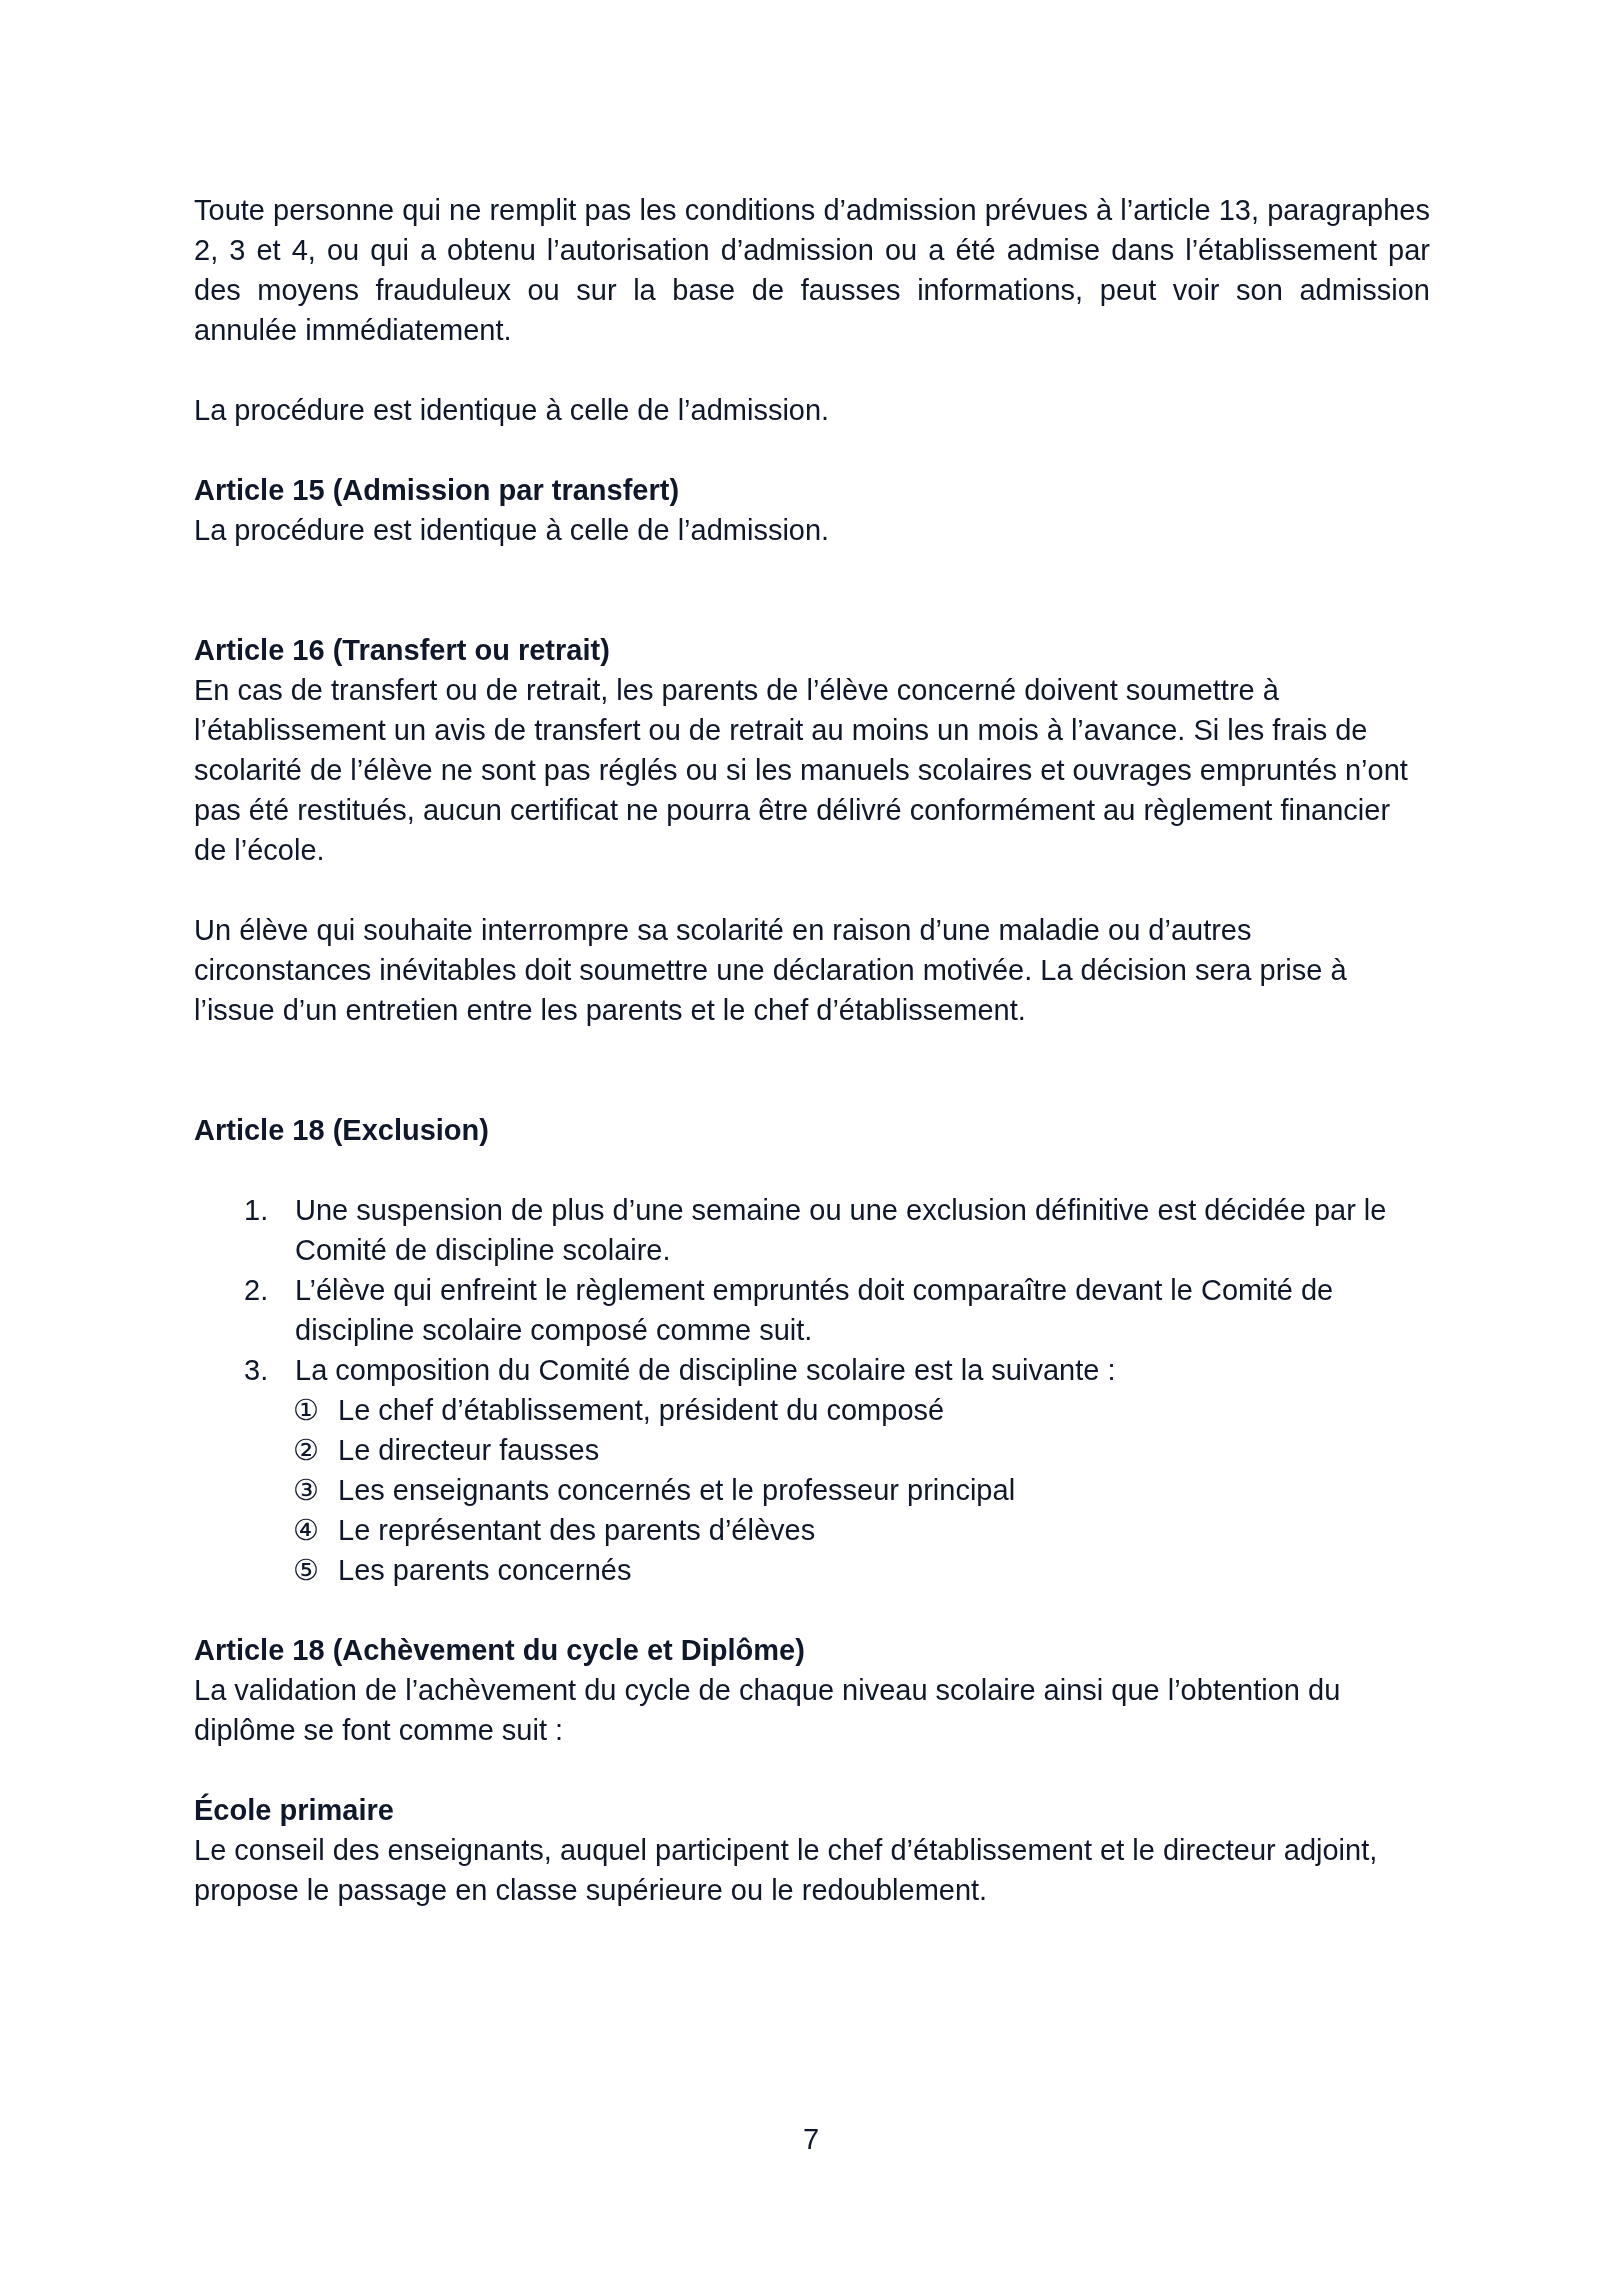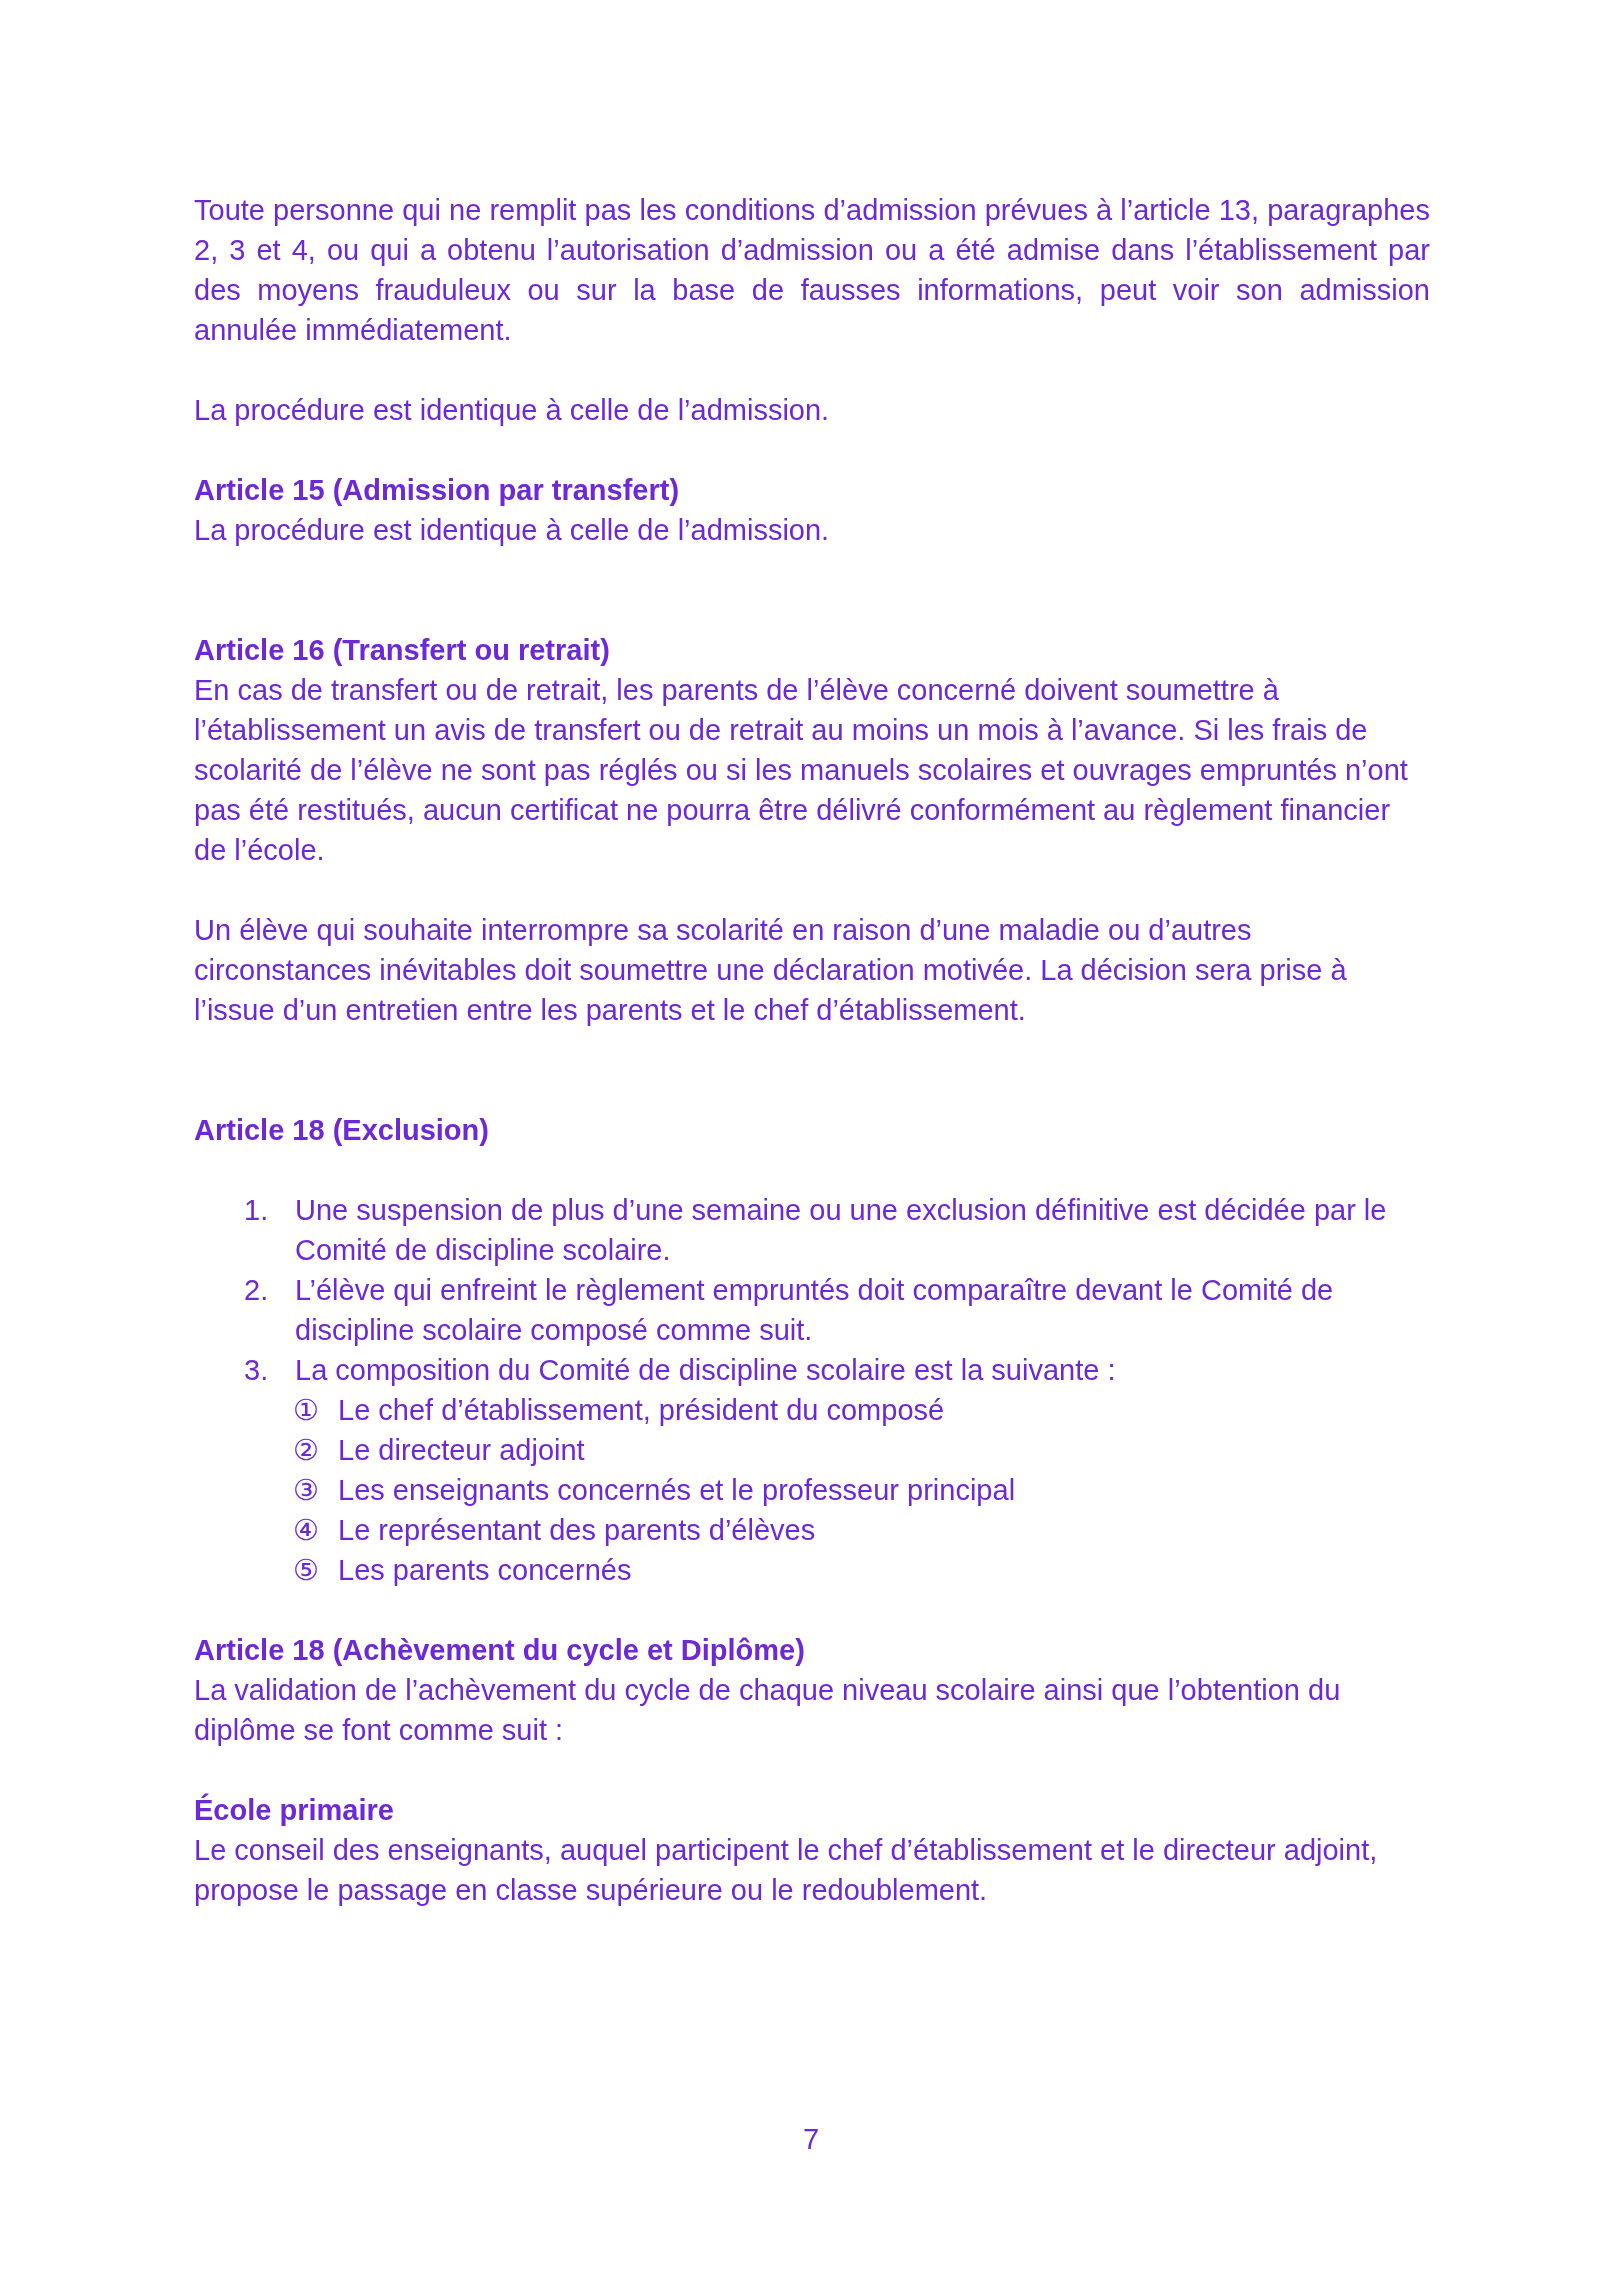--- a/index.html
+++ b/index.html
@@ -1,21 +1,21 @@
 <!DOCTYPE html>
 <html lang="fr" style="font-size:14.3px"><head>
 <meta charset="utf-8">
 <style>
   html, body { margin: 0; padding: 0; background: #ffffff; }
   .page {
     position: relative;
     width: 1622px;
     height: 2293px;
     background: #ffffff;
-    color: #6d28d9;
+    color: #0f172a;
     font-family: "Liberation Sans", "DejaVu Sans", sans-serif;
     font-size: 29px;
     line-height: 40px;
     overflow: hidden;
   }
   .content {
     position: absolute;
     left: 194px;
     top: 190px;
     width: 1236px;
@@ -70,21 +70,21 @@
         <div class="li">
           <span class="li-marker">3.</span>
           <div class="li-text">La composition du Comité de discipline scolaire est la suivante :</div>
         </div>
         <div class="sub-li">
           <span class="sub-marker">①</span>
           <div class="li-text">Le chef d’établissement, président du composé</div>
         </div>
         <div class="sub-li">
           <span class="sub-marker">②</span>
-          <div class="li-text">Le directeur adjoint</div>
+          <div class="li-text">Le directeur fausses</div>
         </div>
         <div class="sub-li">
           <span class="sub-marker">③</span>
           <div class="li-text">Les enseignants concernés et le professeur principal</div>
         </div>
         <div class="sub-li">
           <span class="sub-marker">④</span>
           <div class="li-text">Le représentant des parents d’élèves</div>
         </div>
         <div class="sub-li">

